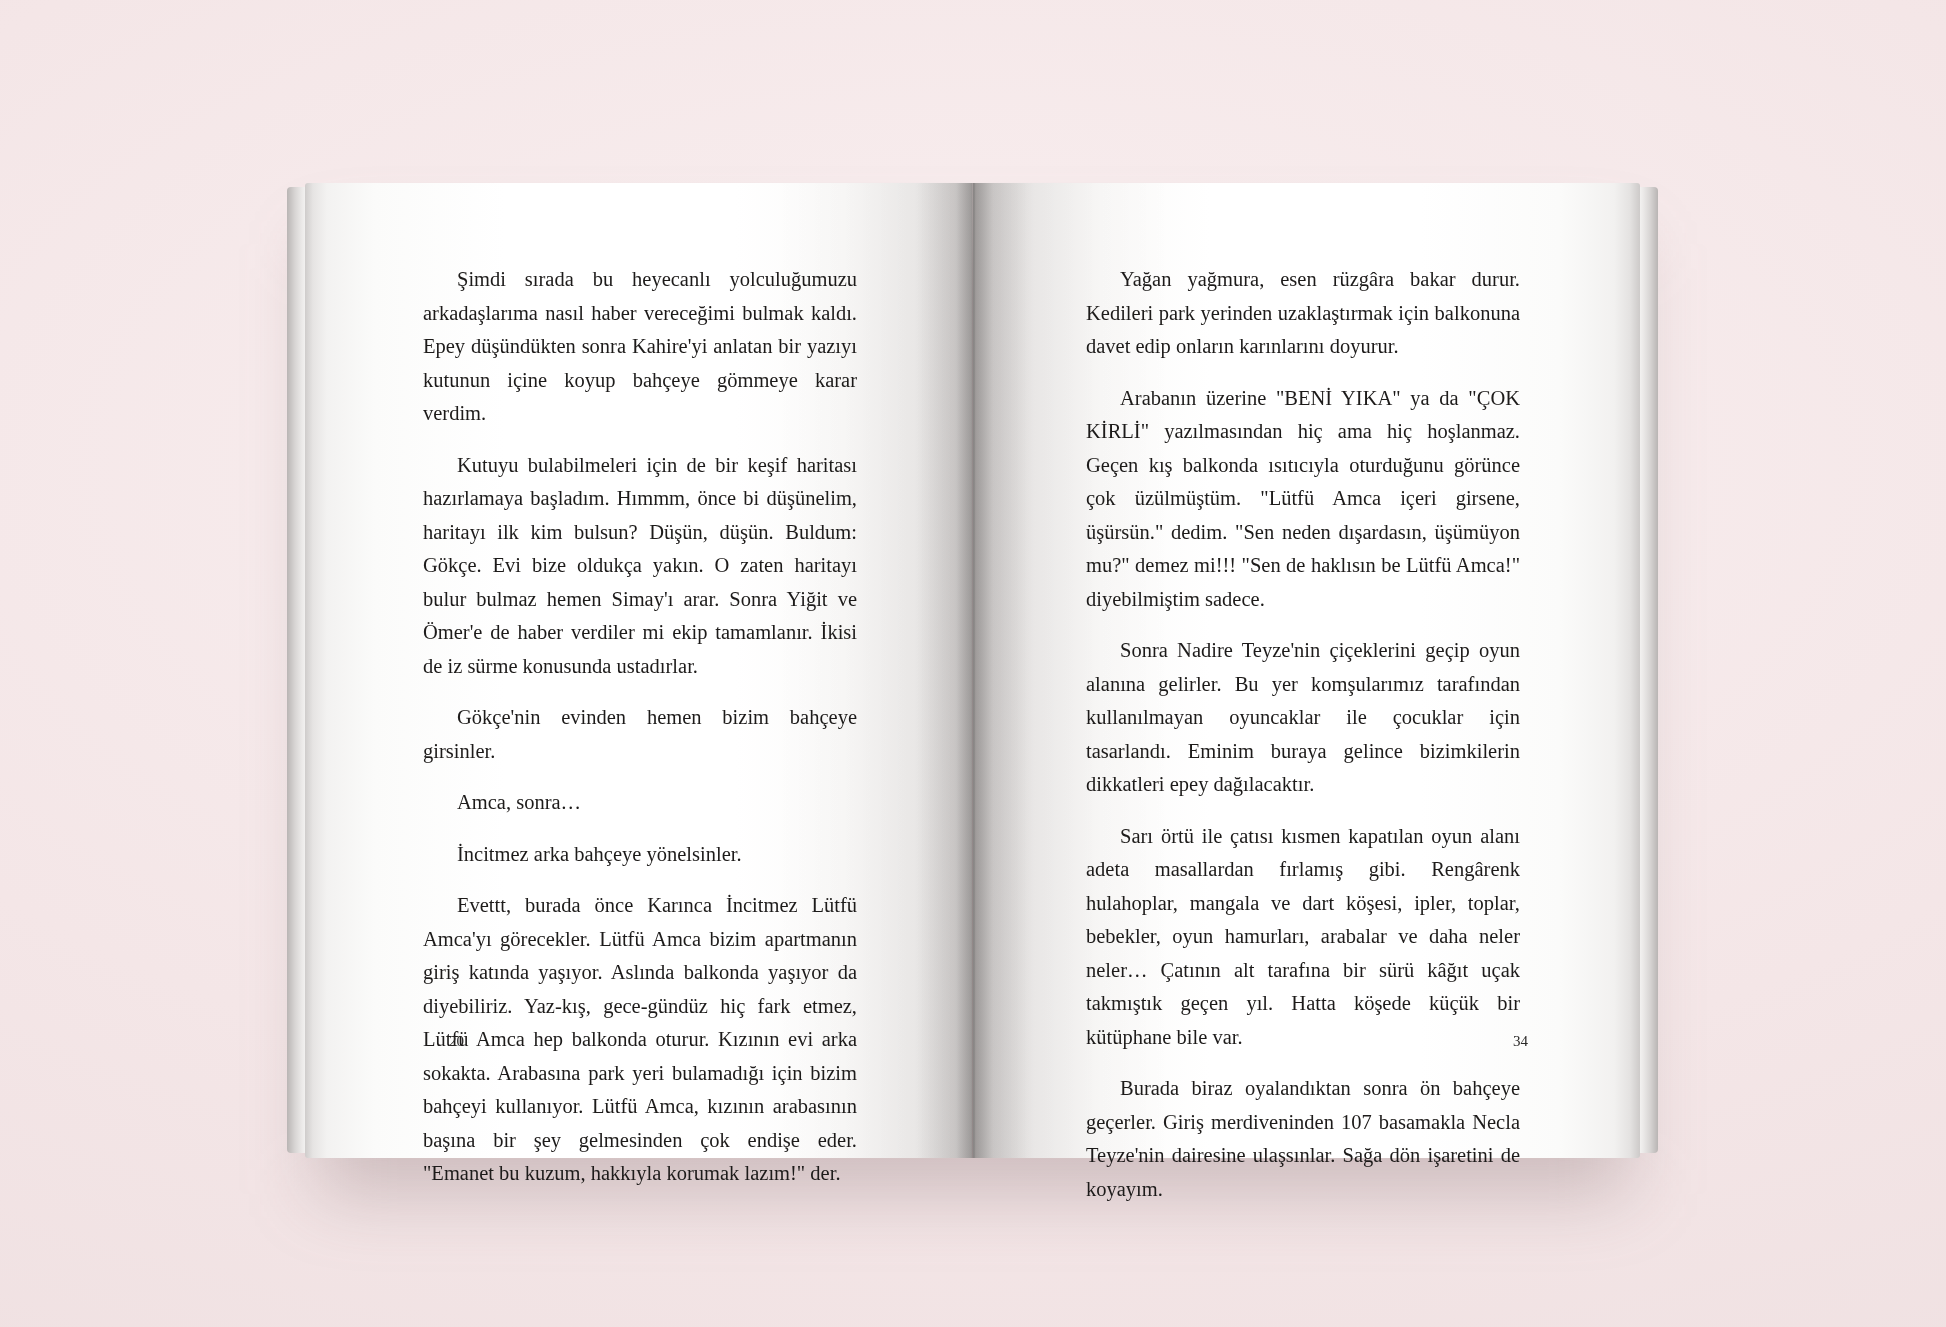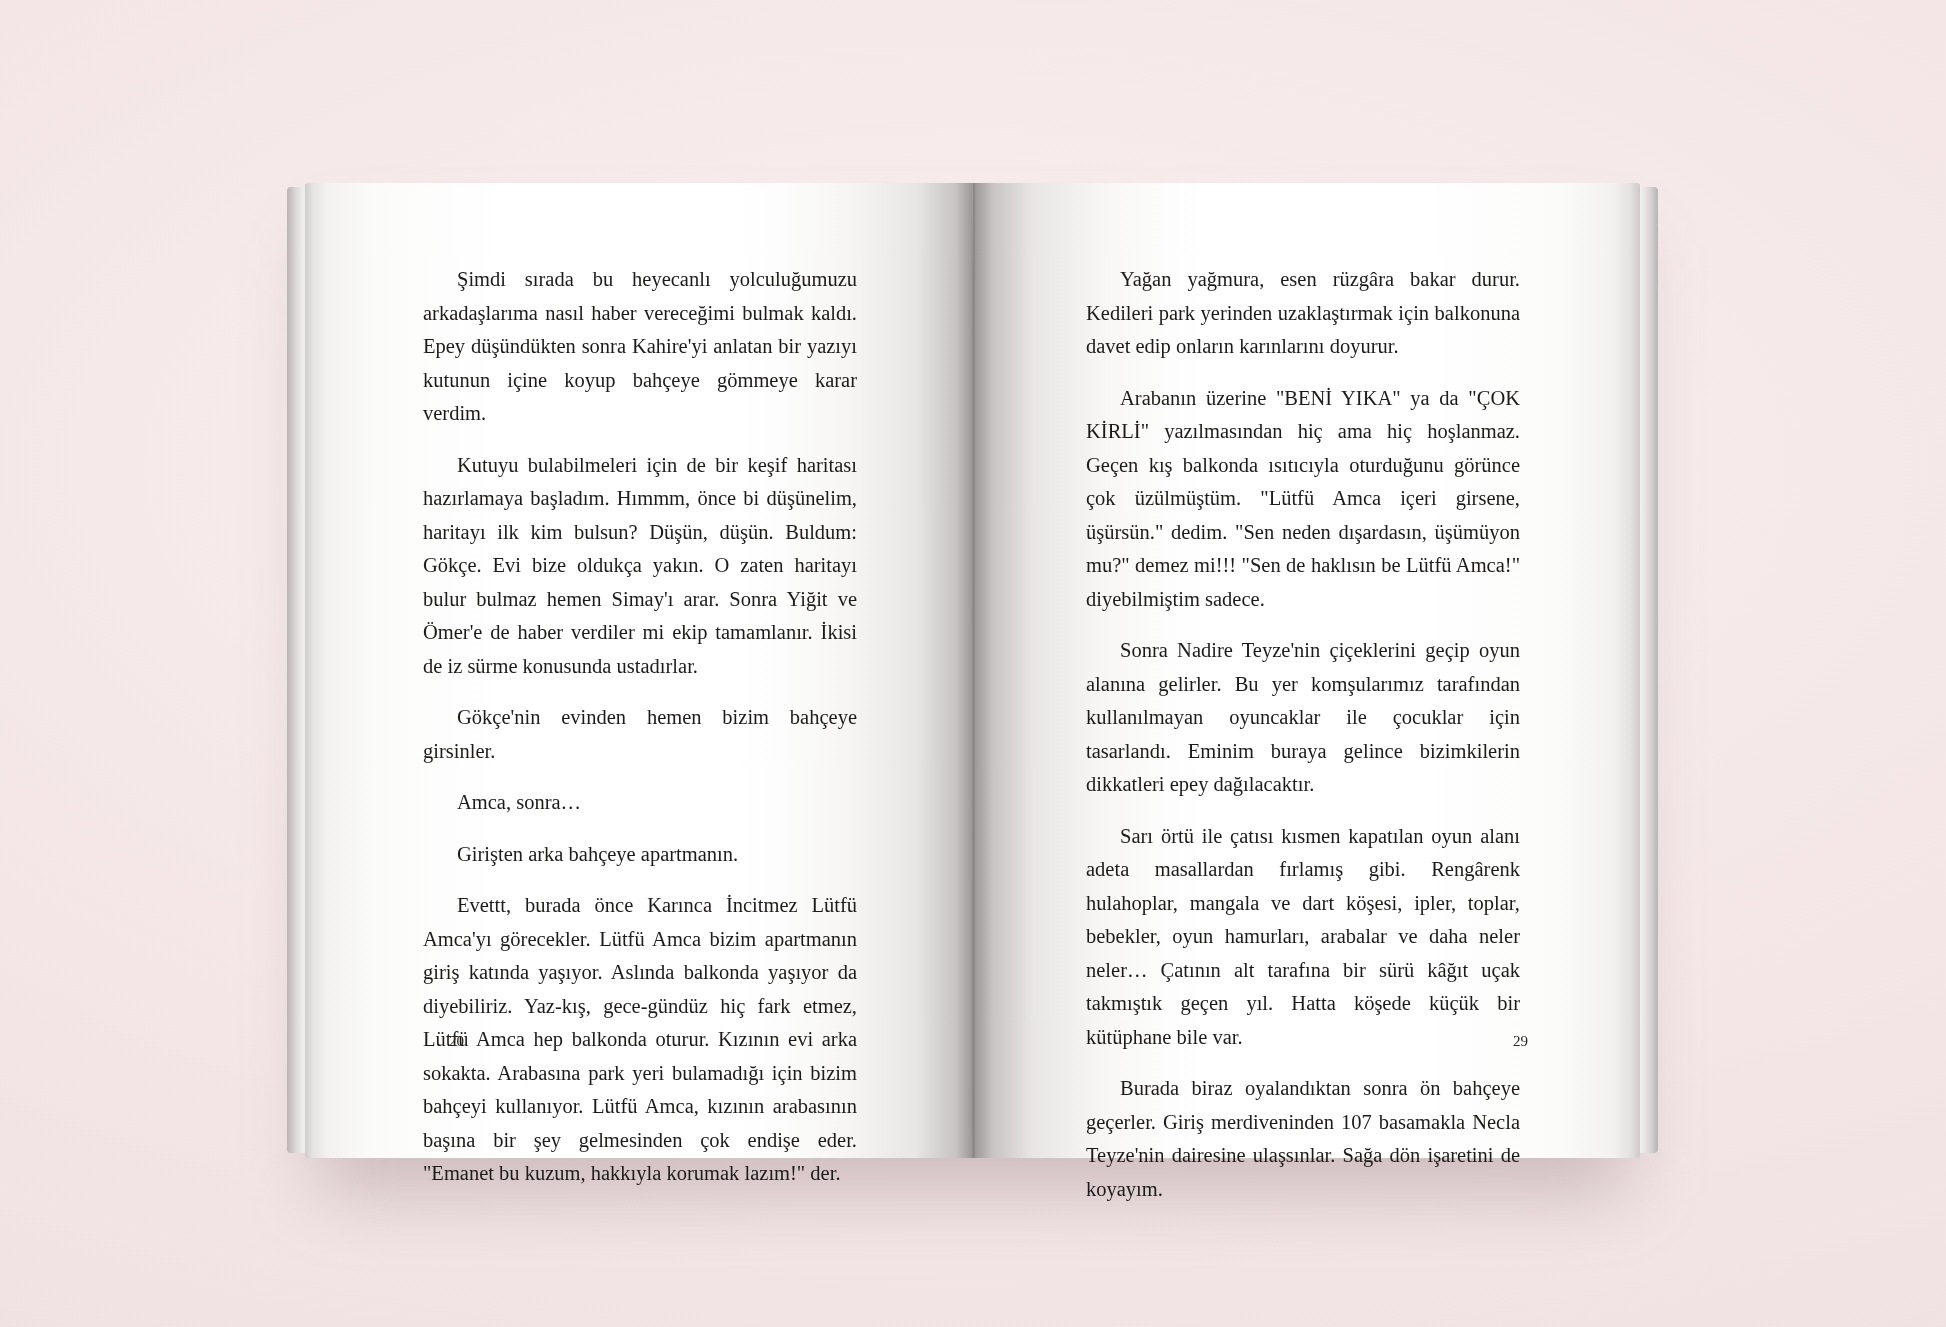--- a/index.html
+++ b/index.html
@@ -171,34 +171,34 @@
 
   <div class="edge-left"></div>
   <div class="edge-right"></div>
 
   <div class="page page-left">
     <div class="text-col left">
       <p>Şimdi sırada bu heyecanlı yolculuğumuzu arkadaşlarıma nasıl haber vereceğimi bulmak kaldı. Epey düşündükten sonra Kahire'yi anlatan bir yazıyı kutunun içine koyup bahçeye gömmeye karar verdim.</p>
       <p>Kutuyu bulabilmeleri için de bir keşif haritası hazırlamaya başladım. Hımmm, önce bi düşünelim, haritayı ilk kim bulsun? Düşün, düşün. Buldum: Gökçe. Evi bize oldukça yakın. O zaten haritayı bulur bulmaz hemen Simay'ı arar. Sonra Yiğit ve Ömer'e de haber verdiler mi ekip tamamlanır. İkisi de iz sürme konusunda ustadırlar.</p>
       <p>Gökçe'nin evinden hemen bizim bahçeye girsinler.</p>
       <p>Amca, sonra…</p>
-      <p>Girişten arka bahçeye apartmanın.</p>
+      <p>İncitmez arka bahçeye yönelsinler.</p>
       <p>Evettt, burada önce Karınca İncitmez Lütfü Amca'yı görecekler. Lütfü Amca bizim apartmanın giriş katında yaşıyor. Aslında balkonda yaşıyor da diyebiliriz. Yaz-kış, gece-gündüz hiç fark etmez, Lütfü Amca hep balkonda oturur. Kızının evi arka sokakta. Arabasına park yeri bulamadığı için bizim bahçeyi kullanıyor. Lütfü Amca, kızının arabasının başına bir şey gelmesinden çok endişe eder. "Emanet bu kuzum, hakkıyla korumak lazım!" der.</p>
     </div>
     <div class="folio folio-left">20</div>
   </div>
 
   <div class="page page-right">
     <div class="text-col right">
       <p>Yağan yağmura, esen rüzgâra bakar durur. Kedileri park yerinden uzaklaştırmak için balkonuna davet edip onların karınlarını doyurur.</p>
       <p>Arabanın üzerine "BENİ YIKA" ya da "ÇOK KİRLİ" yazılmasından hiç ama hiç hoşlanmaz. Geçen kış balkonda ısıtıcıyla oturduğunu görünce çok üzülmüştüm. "Lütfü Amca içeri girsene, üşürsün." dedim. "Sen neden dışardasın, üşümüyon mu?" demez mi!!! "Sen de haklısın be Lütfü Amca!" diyebilmiştim sadece.</p>
       <p>Sonra Nadire Teyze'nin çiçeklerini geçip oyun alanına gelirler. Bu yer komşularımız tarafından kullanılmayan oyuncaklar ile çocuklar için tasarlandı. Eminim buraya gelince bizimkilerin dikkatleri epey dağılacaktır.</p>
       <p>Sarı örtü ile çatısı kısmen kapatılan oyun alanı adeta masallardan fırlamış gibi. Rengârenk hulahoplar, mangala ve dart köşesi, ipler, toplar, bebekler, oyun hamurları, arabalar ve daha neler neler… Çatının alt tarafına bir sürü kâğıt uçak takmıştık geçen yıl. Hatta köşede küçük bir kütüphane bile var.</p>
       <p>Burada biraz oyalandıktan sonra ön bahçeye geçerler. Giriş merdiveninden 107 basamakla Necla Teyze'nin dairesine ulaşsınlar. Sağa dön işaretini de koyayım.</p>
     </div>
-    <div class="folio folio-right">29</div>
+    <div class="folio folio-right">34</div>
   </div>
 
   <div class="sheen sheen-l"></div>
   <div class="sheen sheen-r"></div>
   <div class="gutter"></div>
 
 </div>
 
 </body></html>

